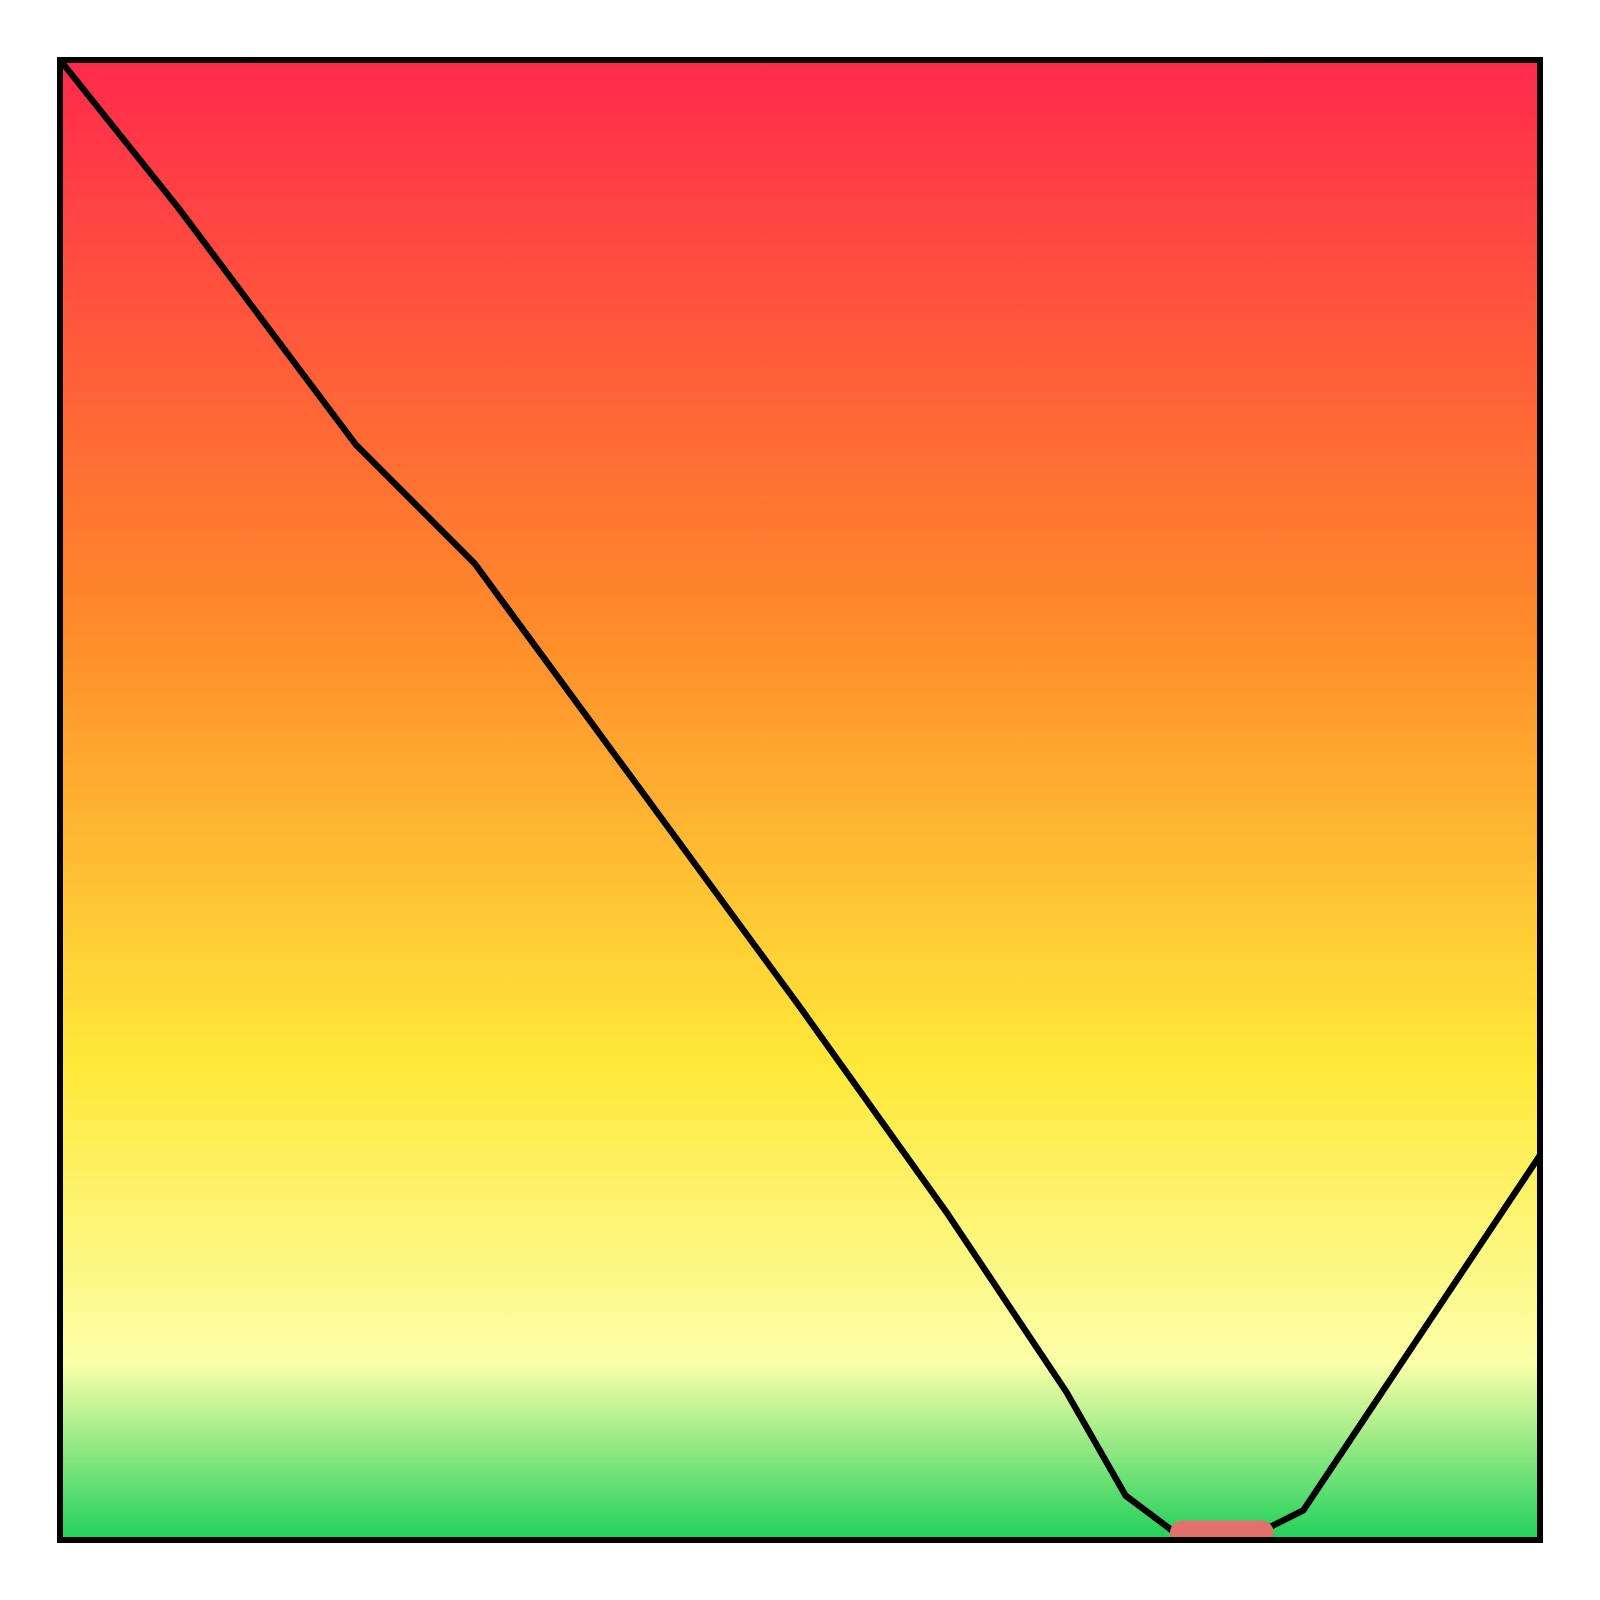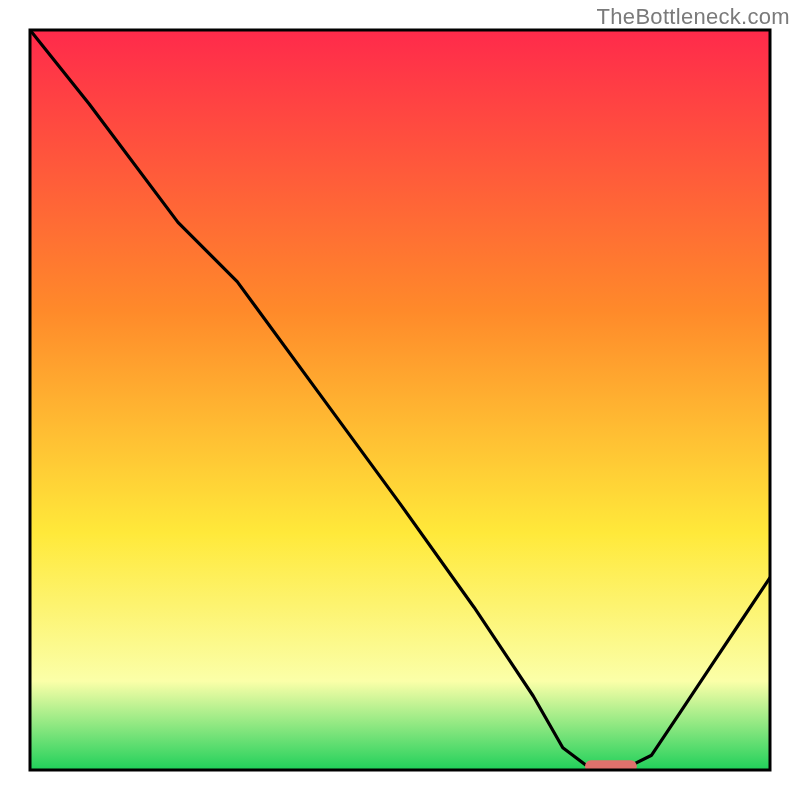--- a/index.html
+++ b/index.html
@@ -28,21 +28,20 @@
     position: absolute;
     left: 0;
     top: 0;
   }
 </style>
 </head>
 <body>
 
 <div class="stage">
 
-  <div class="watermark">TheBottleneck.com</div>
 
   <svg class="chart" width="800" height="800" viewBox="0 0 800 800">
 
     <defs>
       <linearGradient id="bg-grad" x1="0" y1="0" x2="0" y2="1">
         <stop id="g0" offset="0%" stop-color="#ff2a4b"></stop>
         <stop id="g1" offset="38%" stop-color="#ff8a2a"></stop>
         <stop id="g2" offset="68%" stop-color="#ffe93a"></stop>
         <stop id="g3" offset="88%" stop-color="#fbffa8"></stop>
         <stop id="g4" offset="100%" stop-color="#20d05a"></stop>

